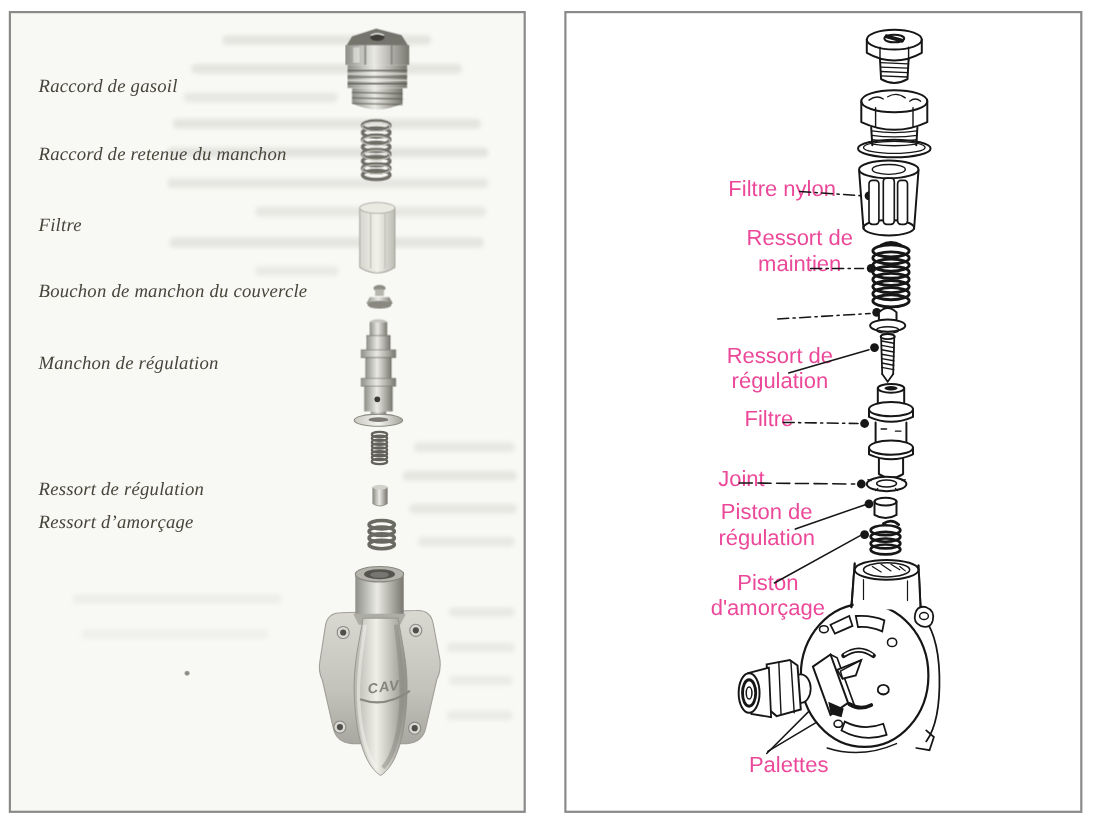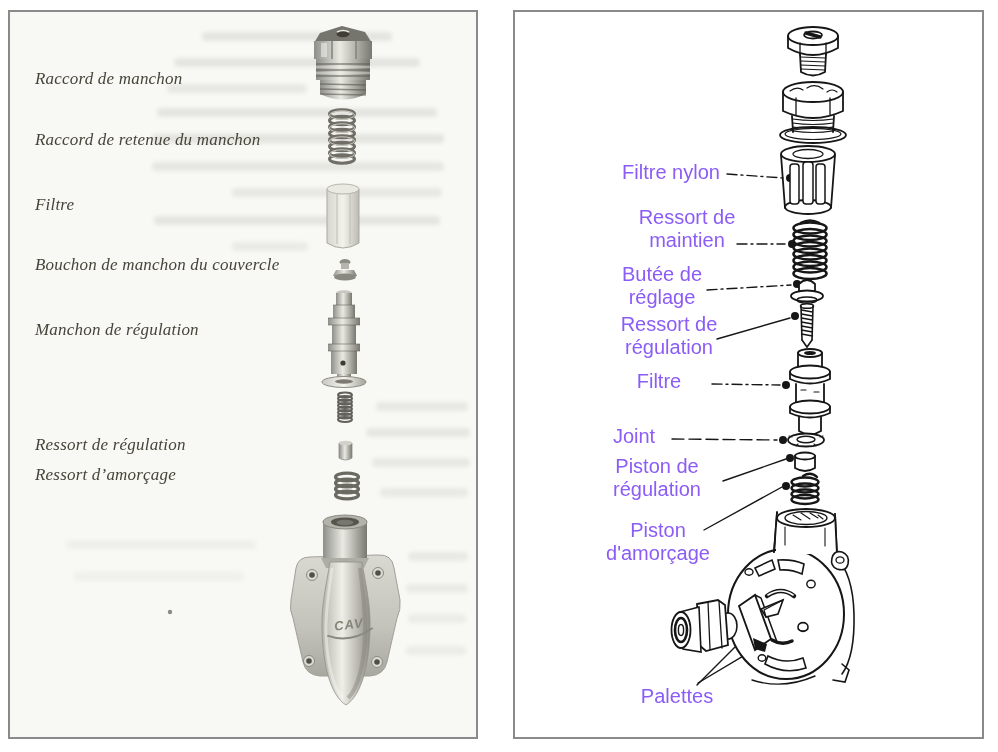--- a/index.html
+++ b/index.html
@@ -1,22 +1,22 @@
 <!DOCTYPE html>
 <html><head>
 <meta charset="utf-8">
 <style>
   html,body{margin:0;padding:0;background:#ffffff;width:998px;height:752px;overflow:hidden;}
   .panel{position:absolute;box-sizing:border-box;border:2px solid #8a8a8a;}
   #panelL{left:8px;top:10px;width:470px;height:729px;background:#f8f8f5;}
   #panelR{left:513px;top:10px;width:471px;height:729px;background:#ffffff;}
   .lbl-l{position:absolute;font:italic 17px/20px "Liberation Serif",serif;color:#474439;
          white-space:nowrap;letter-spacing:.2px;}
-  .lbl-r{position:absolute;font:20px/23px "Liberation Sans",sans-serif;color:#8b5cf6;
-         text-align:center;}
+  .lbl-r{position:absolute;font:20px/23px "Liberation Sans",sans-serif;color:#ec4899;
+         text-align:center;margin-left:40px;}
   .lbl-r span{display:block;}
   .bleed{position:absolute;height:9px;border-radius:4px;background:#b8b8b0;filter:blur(2px);}
   svg.layer{position:absolute;left:0;top:0;}
 </style>
 </head>
 <body>
 
 <div id="panelL" class="panel">
 
   <div>
@@ -34,21 +34,21 @@
     <div class="bleed" style="left:362px;top:446px;width:98px;opacity:.26"></div>
     <div class="bleed" style="left:370px;top:476px;width:88px;opacity:.24"></div>
     <div class="bleed" style="left:398px;top:540px;width:60px;opacity:.24"></div>
     <div class="bleed" style="left:396px;top:572px;width:62px;opacity:.22"></div>
     <div class="bleed" style="left:398px;top:602px;width:58px;opacity:.20"></div>
     <div class="bleed" style="left:396px;top:634px;width:60px;opacity:.20"></div>
     <div class="bleed" style="left:56px;top:528px;width:190px;opacity:.15"></div>
     <div class="bleed" style="left:64px;top:560px;width:170px;opacity:.13"></div>
   </div>
 
-  <div class="lbl-l" style="left:25px;top:57px">Raccord de manchon</div>
+  <div class="lbl-l" style="left:25px;top:57px">Raccord de gasoil</div>
   <div class="lbl-l" style="left:25px;top:118px">Raccord de retenue du manchon</div>
   <div class="lbl-l" style="left:25px;top:183px">Filtre</div>
   <div class="lbl-l" style="left:25px;top:243px">Bouchon de manchon du couvercle</div>
   <div class="lbl-l" style="left:25px;top:308px">Manchon de régulation</div>
   <div class="lbl-l" style="left:25px;top:423px">Ressort de régulation</div>
   <div class="lbl-l" style="left:25px;top:453px">Ressort d’amorçage</div>
 
   <svg class="layer" width="466" height="725" viewBox="0 0 466 725">
     <defs>
       <linearGradient id="mh" x1="0" y1="0" x2="1" y2="0">
@@ -215,24 +215,20 @@
 
 <div id="panelR" class="panel">
 
   <div class="lbl-r" style="left:96px;top:149px;width:120px">
       <span>Filtre nylon</span>
     </div>
   <div class="lbl-r" style="left:112px;top:194px;width:120px">
       <span>Ressort de</span>
       <span>maintien</span>
     </div>
-  <div class="lbl-r" style="left:87px;top:251px;width:120px">
-      <span>Butée de</span>
-      <span>réglage</span>
-    </div>
   <div class="lbl-r" style="left:94px;top:301px;width:120px">
       <span>Ressort de</span>
       <span>régulation</span>
     </div>
   <div class="lbl-r" style="left:84px;top:358px;width:120px">
       <span>Filtre</span>
     </div>
   <div class="lbl-r" style="left:59px;top:413px;width:120px">
       <span>Joint</span>
     </div>

